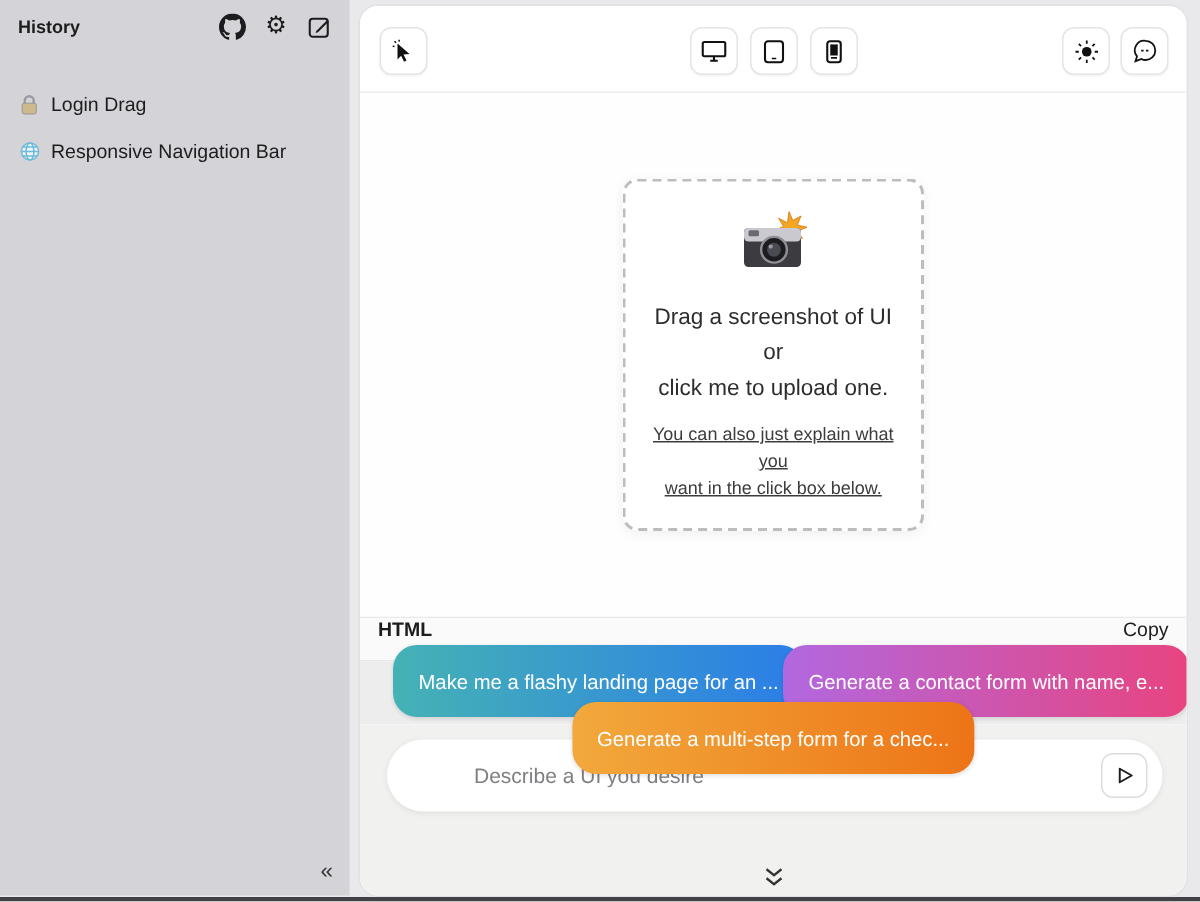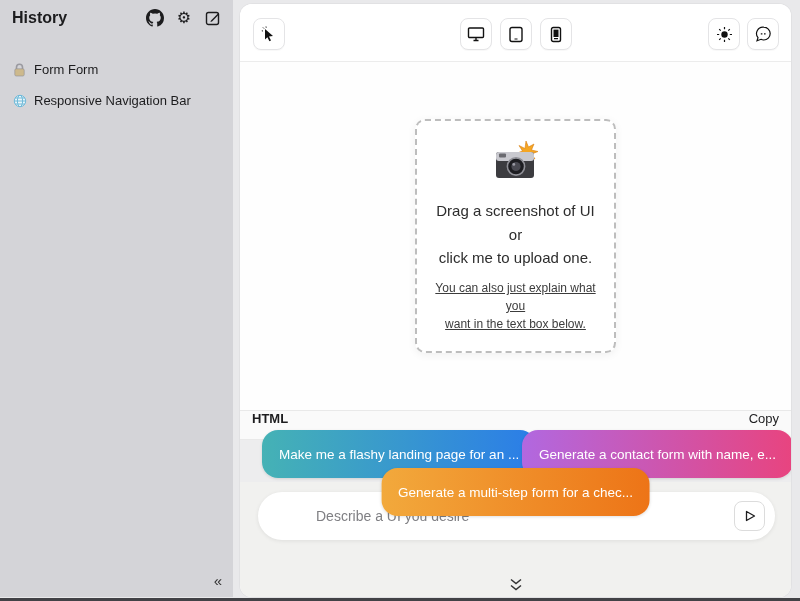--- a/index.html
+++ b/index.html
@@ -12,21 +12,21 @@
   }
   
   .sidebar {
     position:absolute; left:0; top:0; width:233px; height:597px;
     background:#d4d4d8;
   }
   .sidebar-header {
     display:flex; align-items:center; justify-content:space-between;
     padding:8px 10px 8px 12px;
   }
-  .sidebar-title { font-size:16px; font-weight:700; color:#1c1c1e; }
+  .sidebar-title { font-size:12px; font-weight:700; color:#1c1c1e; }
   .sidebar-header-icons { display:flex; align-items:center; gap:9px; }
   .icon-btn { display:inline-flex; align-items:center; justify-content:center;
     width:20px; height:20px; cursor:pointer; color:#1c1c1e; }
   .gear-glyph { font-size:16px; line-height:1; }
   .history-list { margin-top:18px; }
   .history-item {
     display:flex; align-items:center; gap:7px;
     padding:8px 12px; font-size:13px; color:#1c1c1e; cursor:pointer;
   }
   .collapse-btn {
@@ -142,21 +142,21 @@
     </span>
   </div>
   <div class="history-list">
     <div class="history-item">
       <span class="icon-btn" style="width:15px;height:15px;">
         <svg width="13" height="14" viewBox="0 0 13 14">
             <path d="M3.5 6V4.2a3 3 0 0 1 6 0V6" fill="none" stroke="#9a9aa0" stroke-width="1.6"></path>
             <rect x="1.8" y="5.8" width="9.4" height="7.2" rx="1.4" fill="#cdb98c" stroke="#8f8f95" stroke-width="0.6"></rect>
           </svg>
       </span>
-      <span>Form Form</span>
+      <span>Login Drag</span>
     </div>
     <div class="history-item">
       <span class="icon-btn" style="width:15px;height:15px;">
         <svg width="14" height="14" viewBox="0 0 14 14" fill="none" stroke="#6fb9d8" stroke-width="1">
             <circle cx="7" cy="7" r="5.7" fill="#eaf6fb"></circle>
             <ellipse cx="7" cy="7" rx="2.6" ry="5.7"></ellipse>
             <path d="M1.3 7h11.4M2 4h10M2 10h10"></path>
           </svg>
       </span>
       <span>Responsive Navigation Bar</span>
@@ -223,21 +223,21 @@
             <circle cx="23" cy="25.5" r="4.6" fill="#4a4a52"></circle>
             <circle cx="20.8" cy="23.4" r="1.4" fill="#9b9ba4"></circle>
           </svg>
       </div>
       <div class="upload-title">
         <span>Drag a screenshot of UI or</span><br>
         <span>click me to upload one.</span>
       </div>
       <div class="upload-sub">
         <span>You can also just explain what you</span><br>
-        <span>want in the text box below.</span>
+        <span>want in the click box below.</span>
       </div>
     </div>
   </div>
 
   <div class="code-header">
     <span class="code-tab">HTML</span>
     <span class="copy-btn">Copy</span>
   </div>
   <div class="code-body"></div>
 

